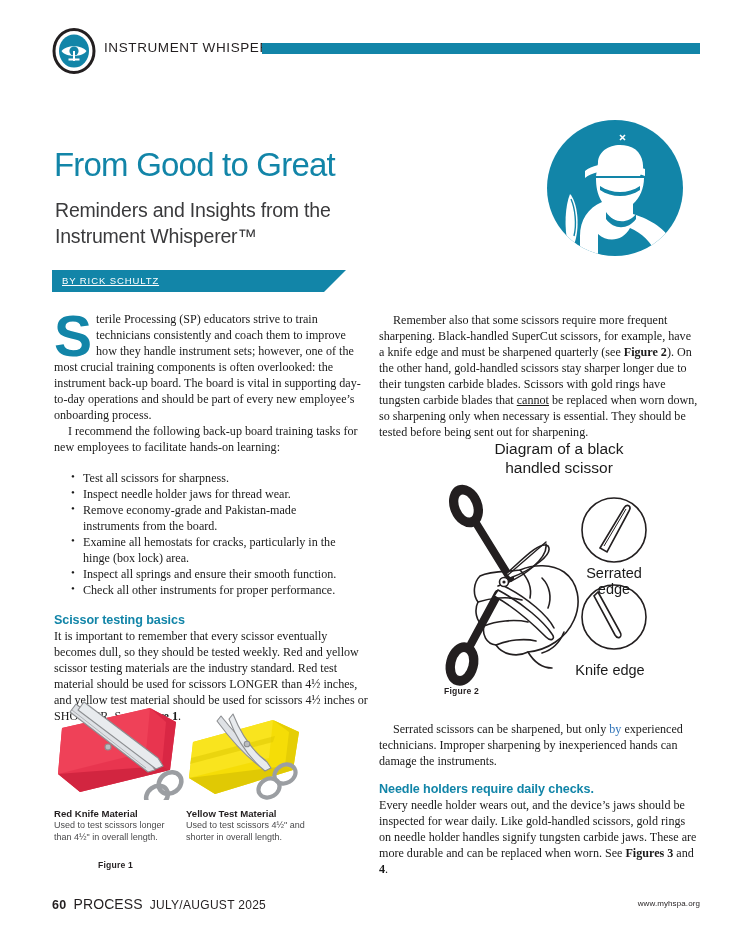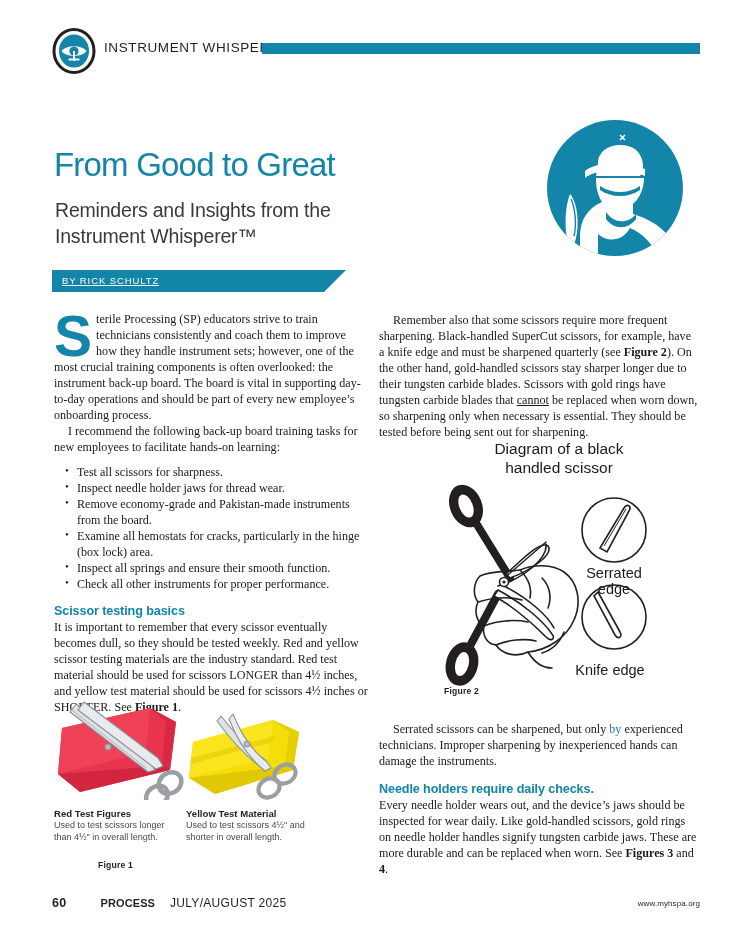--- a/index.html
+++ b/index.html
@@ -60,21 +60,21 @@
   .col-right { left: 379px; top: 313px; width: 319px; }
 
   p.body { margin: 0; }
   p.indent { text-indent: 14px; }
   .dropcap {
     float: left;
     font-family: "Liberation Sans", sans-serif;
     font-size: 57px; font-weight: 700; color: #1285a8;
     line-height: 0.78; margin: 2px 4px 0 0;
   }
-  ul.tasks { list-style: none; margin: 8px; padding: 0; }
+  ul.tasks { list-style: none; margin: 14px; padding: 0; }
   ul.tasks li {
     position: relative; padding-left: 15px; margin: 0;
     line-height: 1.33;
   }
   ul.tasks li:before {
     content: "\2022"; position: absolute; left: 3px; top: -1px;
     font-size: 11px; color: #1a1a1a;
   }
   .sub-head {
     font-family: "Liberation Sans", sans-serif;
@@ -118,32 +118,32 @@
   .fig2-label { left: 20px; top: 246px; }
 
   
   .footer { position: absolute; left: 52px; top: 896px; width: 648px; height: 16px; }
   .folio {
     font-family: "Liberation Sans", sans-serif;
     font-size: 12.5px; font-weight: 700; color: #231f20; letter-spacing: 0.3px;
   }
   .pub {
     font-family: "Liberation Sans", sans-serif;
-    font-size: 11px; font-weight: 700; color: #231f20; letter-spacing: 0.1px; margin-left: 19px;
+    font-size: 14px; font-weight: 400; color: #231f20; letter-spacing: 0.1px;
   }
   .issue {
     font-family: "Liberation Sans", sans-serif;
     font-size: 12px; font-weight: 400; color: #231f20; letter-spacing: 0.3px;
   }
   .website {
     position: absolute; right: 0; top: 3px;
     font-family: "Liberation Sans", sans-serif;
     font-size: 8px; color: #231f20; letter-spacing: 0.1px;
   }
-  .footer-left { display: flex; align-items: baseline; gap: 15px; }
+  .footer-left { display: flex; align-items: baseline; gap: 7px; }
 </style>
 </head>
 <body>
 
 <div class="page">
 
   <div class="header">
     <div class="eye-badge">
       <svg width="44" height="46" viewBox="0 0 44 46">
         <ellipse cx="22" cy="23" rx="20" ry="21.5" fill="#fff" stroke="#231f20" stroke-width="3"></ellipse>
@@ -329,21 +329,21 @@
             <circle cx="60" cy="36" r="2.8" fill="#b9bcc0"></circle>
             <ellipse cx="98" cy="66" rx="11" ry="9" transform="rotate(-30 98 66)" fill="none" stroke="#9b9ea2" stroke-width="4.2"></ellipse>
             <ellipse cx="82" cy="80" rx="11" ry="9" transform="rotate(-30 82 80)" fill="none" stroke="#9b9ea2" stroke-width="4.2"></ellipse>
           </g>
         </svg>
       </div>
     </div>
 
     <div class="fig1-captions">
       <div class="cap-col-a">
-        <div class="fig-cap-title">Red Test Figures</div>
+        <div class="fig-cap-title">Red Knife Material</div>
         <div class="fig-cap-body">Used to test scissors longer than 4½" in overall length.</div>
       </div>
       <div class="cap-col-b">
         <div class="fig-cap-title">Yellow Test Material</div>
         <div class="fig-cap-body">Used to test scissors 4½" and shorter in overall length.</div>
       </div>
     </div>
     <div class="fig-label fig1-label">Figure 1</div>
   </div>
 

